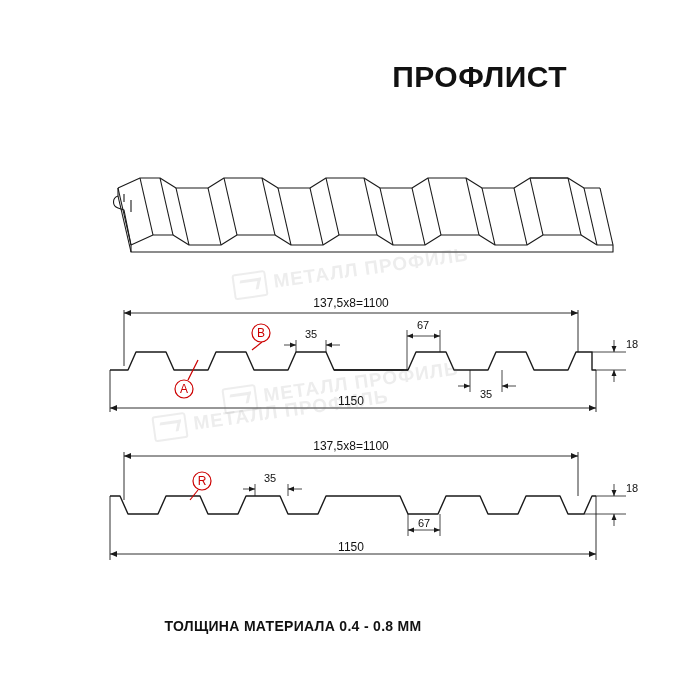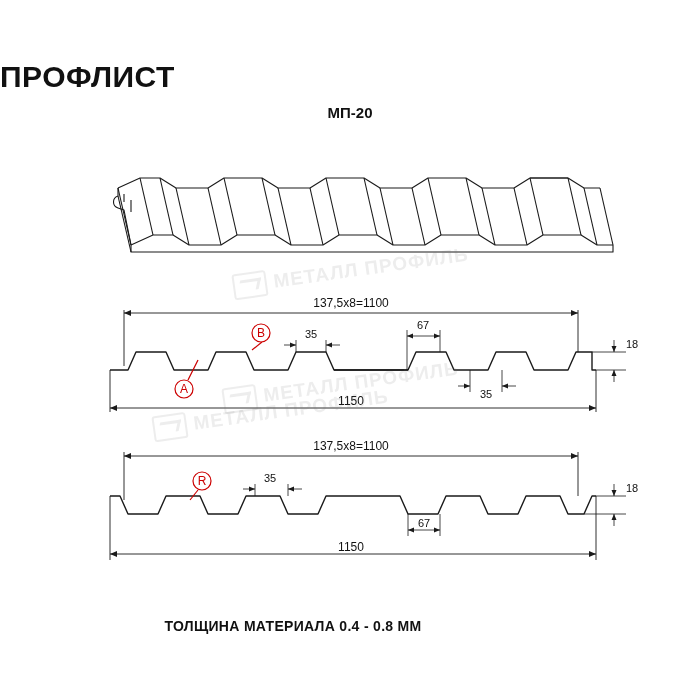--- a/index.html
+++ b/index.html
@@ -19,21 +19,21 @@
     position: absolute;
     inset: 0;
     width: 700px;
     height: 700px;
   }
   .title {
     position: absolute;
     left: 0;
     top: 60px;
     width: 567px;
-    text-align: left;
+    text-align: right;
     font-size: 30px;
     font-weight: bold;
     letter-spacing: 0.5px;
     color: #111111;
   }
   .subtitle {
     position: absolute;
     left: 0;
     top: 104px;
     width: 700px;
@@ -113,21 +113,20 @@
     font-size: 12px;
     fill: #cc0000;
   }
 </style>
 </head>
 <body>
 
 <div class="page">
 
   <div class="title">ПРОФЛИСТ</div>
-  <div class="subtitle">МП-20</div>
 
   <svg class="drawing" viewBox="0 0 700 700">
 
     <g stroke="#1a1a1a" fill="none" stroke-width="1.1" stroke-linejoin="round">
 
       <path d="M118,188 L140,178 L160,178 L176,188 L208,188 L224,178 L262,178 L278,188 L310,188 L326,178 L364,178 L380,188 L412,188 L428,178 L466,178 L482,188 L514,188 L530,178 L568,178 L584,188 L600,188"></path>
 
       <path d="M131,245 L153,235 L173,235 L189,245 L221,245 L237,235 L275,235 L291,245 L323,245 L339,235 L377,235 L393,245 L425,245 L441,235 L479,235 L495,245 L527,245 L543,235 L581,235 L597,245 L613,245"></path>
 
       <path d="M118,188 L131,245"></path>

